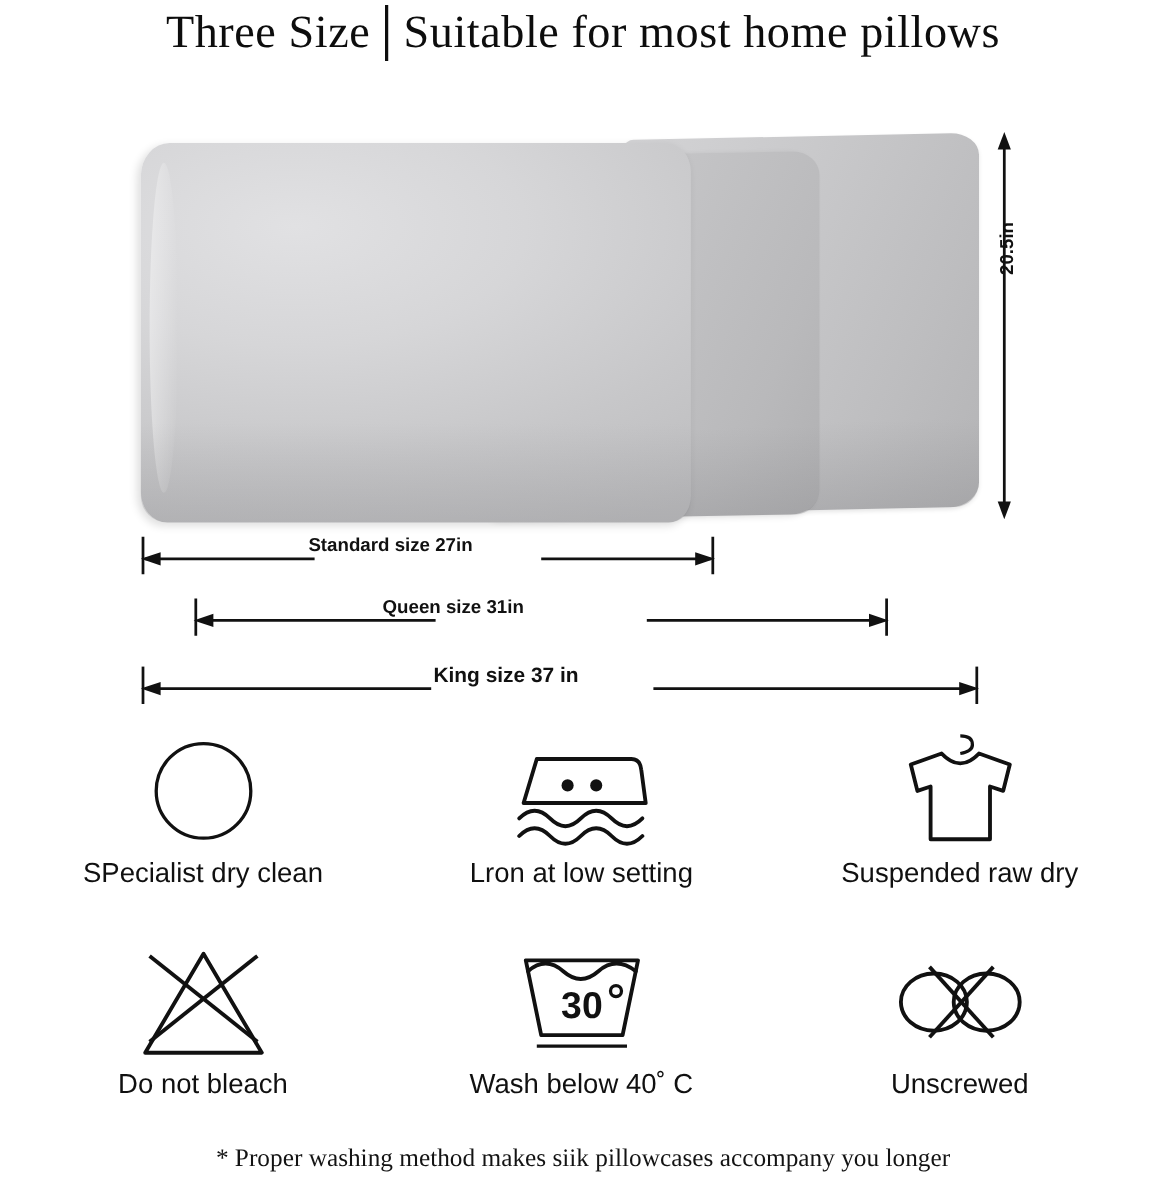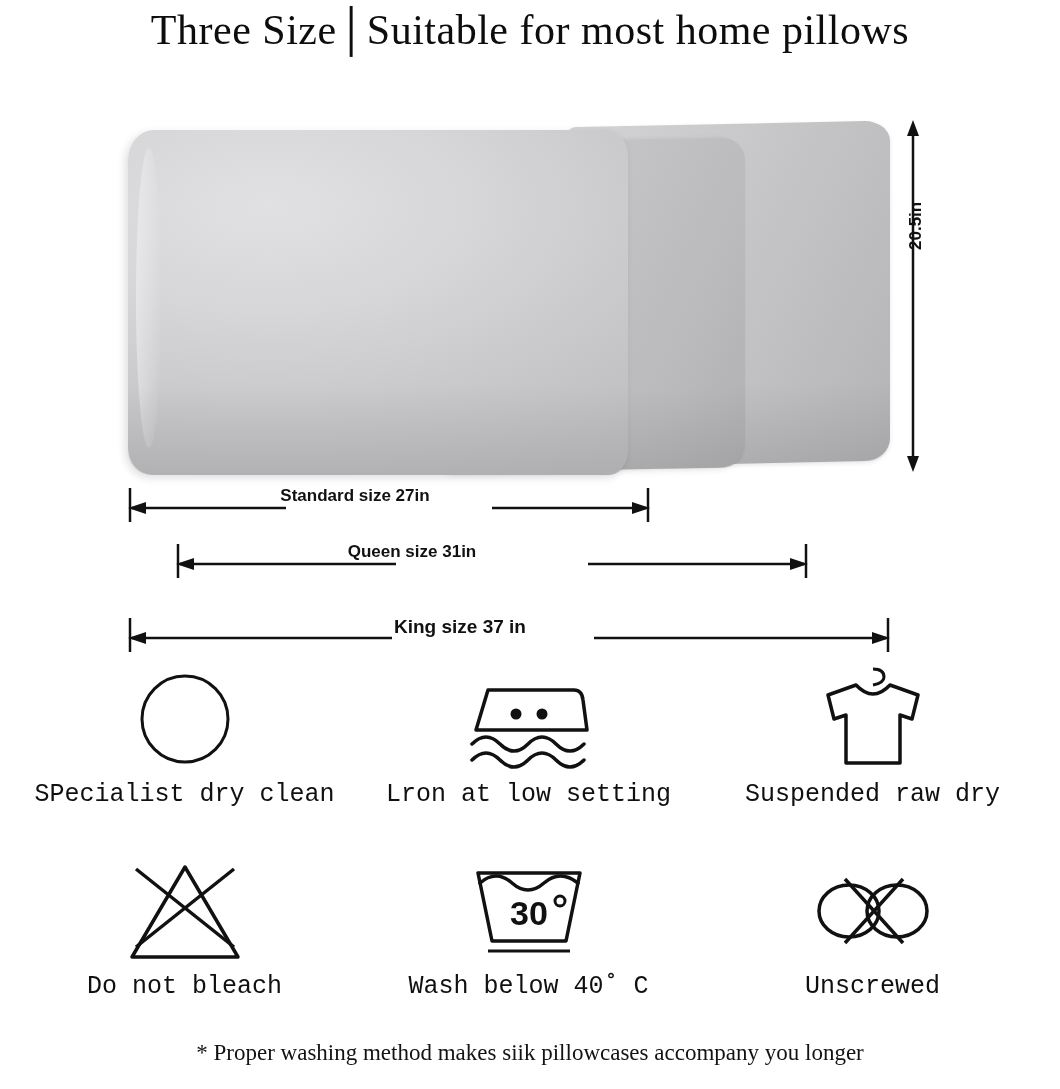--- a/index.html
+++ b/index.html
@@ -158,21 +158,21 @@
     width: 1060px;
     text-align: center;
     font-family: "Liberation Sans", sans-serif;
     font-weight: bold;
     font-size: 17px;
     color: #111;
     pointer-events: none;
   }
   .dim-row-1 { top: 0px; }
   .dim-row-2 { top: 56px; padding-left: 48px; }
-  .dim-row-3 { top: 130px; }
+  .dim-row-3 { top: 118px; }
   .dim-row-1 .dim-label { left: -175px; }
   .dim-row-2 .dim-label { left: -118px; }
   .dim-row-3 .dim-label { left: -70px; font-size: 19px; }
 
   
   .care-grid {
     position: absolute;
     left: 0;
     top: 660px;
     width: 1060px;
@@ -187,21 +187,21 @@
     align-items: center;
     justify-content: flex-start;
   }
   .care-icon {
     height: 118px;
     display: flex;
     align-items: center;
     justify-content: center;
   }
   .care-caption {
-    font-family: Liberation Mono, monospace;
+    font-family: Liberation Sans, sans-serif;
     font-size: 25px;
     color: #101010;
     white-space: nowrap;
     margin-top: 2px;
   }
   .r1 { top: 0; }
   .r2 { top: 192px; }
   .c1 { left: 8px; }
   .c2 { left: 352px; }
   .c3 { left: 696px; }

